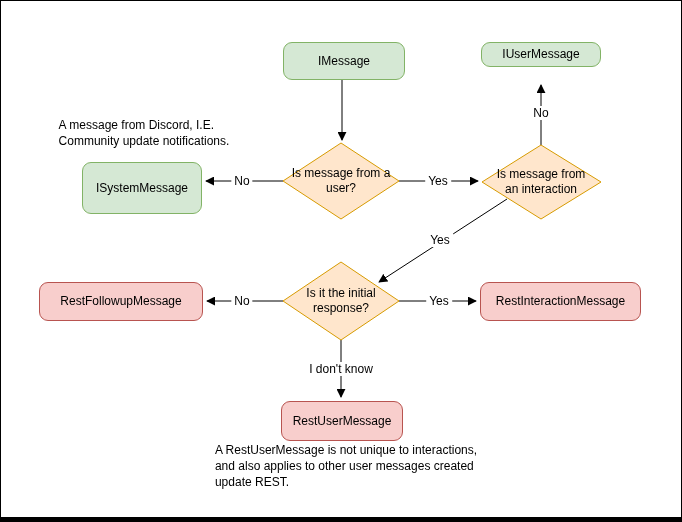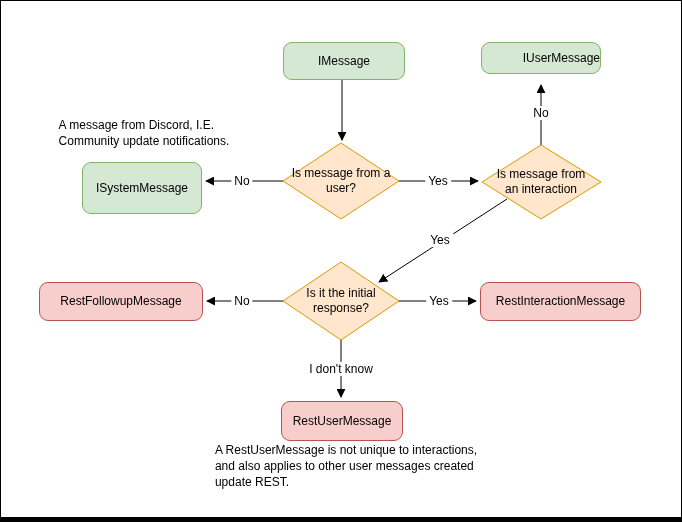--- a/index.html
+++ b/index.html
@@ -51,21 +51,21 @@
     <line x1="340" y1="339" x2="340" y2="396" stroke="#000" stroke-width="1" marker-end="url(#arrow)"></line>
 
     <polygon points="340,142 398,180 340,218 282,180" fill="#ffe6cc" stroke="#d79b00" stroke-width="1" stroke-linejoin="round"></polygon>
     <polygon points="540,144 600,181 540,218 481,181" fill="#ffe6cc" stroke="#d79b00" stroke-width="1" stroke-linejoin="round"></polygon>
     <polygon points="340,261 398,300 340,339 282,300" fill="#ffe6cc" stroke="#d79b00" stroke-width="1" stroke-linejoin="round"></polygon>
   </svg>
 
   <div class="node green" style="left:282px;top:41px;width:122px;height:38px;">
     <span>IMessage</span>
   </div>
-  <div class="node green" style="left:480px;top:41px;width:120px;height:32px;justify-content:flex-end;">
+  <div class="node green" style="left:480px;top:41px;width:120px;height:25px;">
     <span>IUserMessage</span>
   </div>
   <div class="node green" style="left:81px;top:161px;width:120px;height:52px;">
     <span>ISystemMessage</span>
   </div>
   <div class="node red" style="left:38px;top:281px;width:164px;height:39px;">
     <span>RestFollowupMessage</span>
   </div>
   <div class="node red" style="left:479px;top:281px;width:161px;height:39px;">
     <span>RestInteractionMessage</span>

